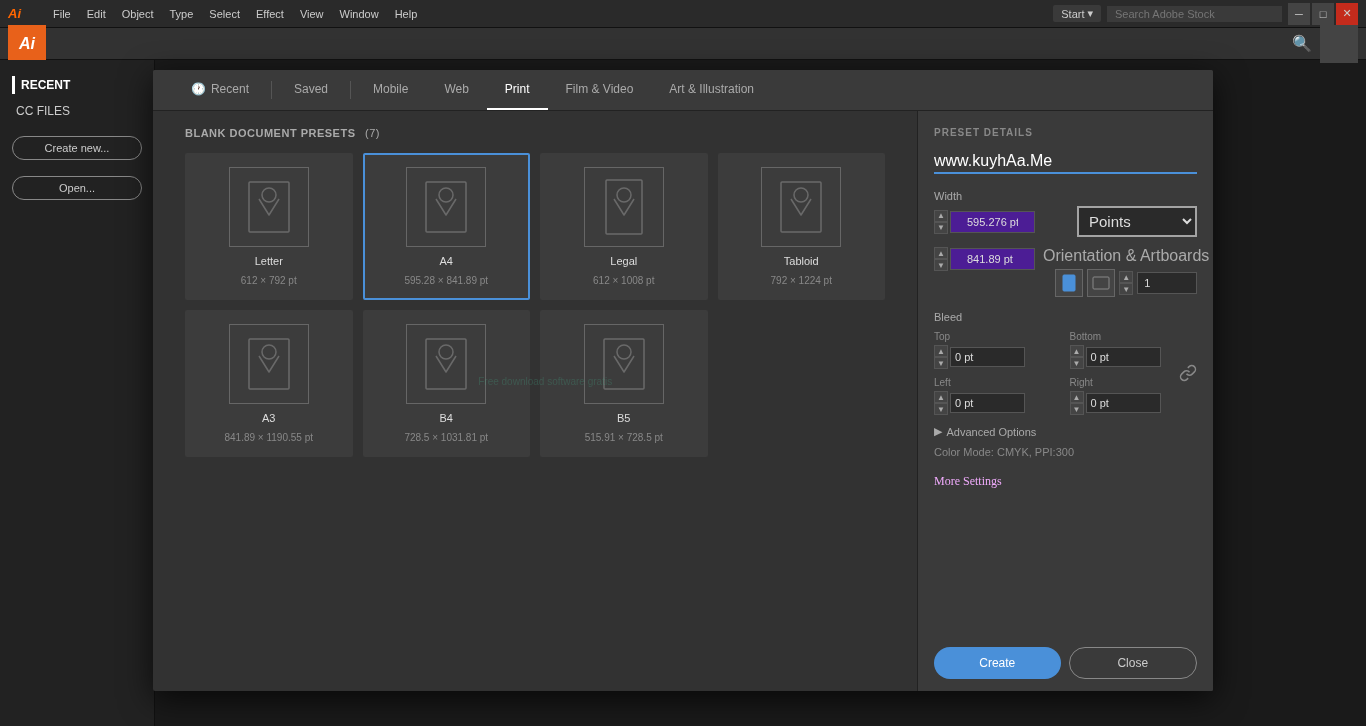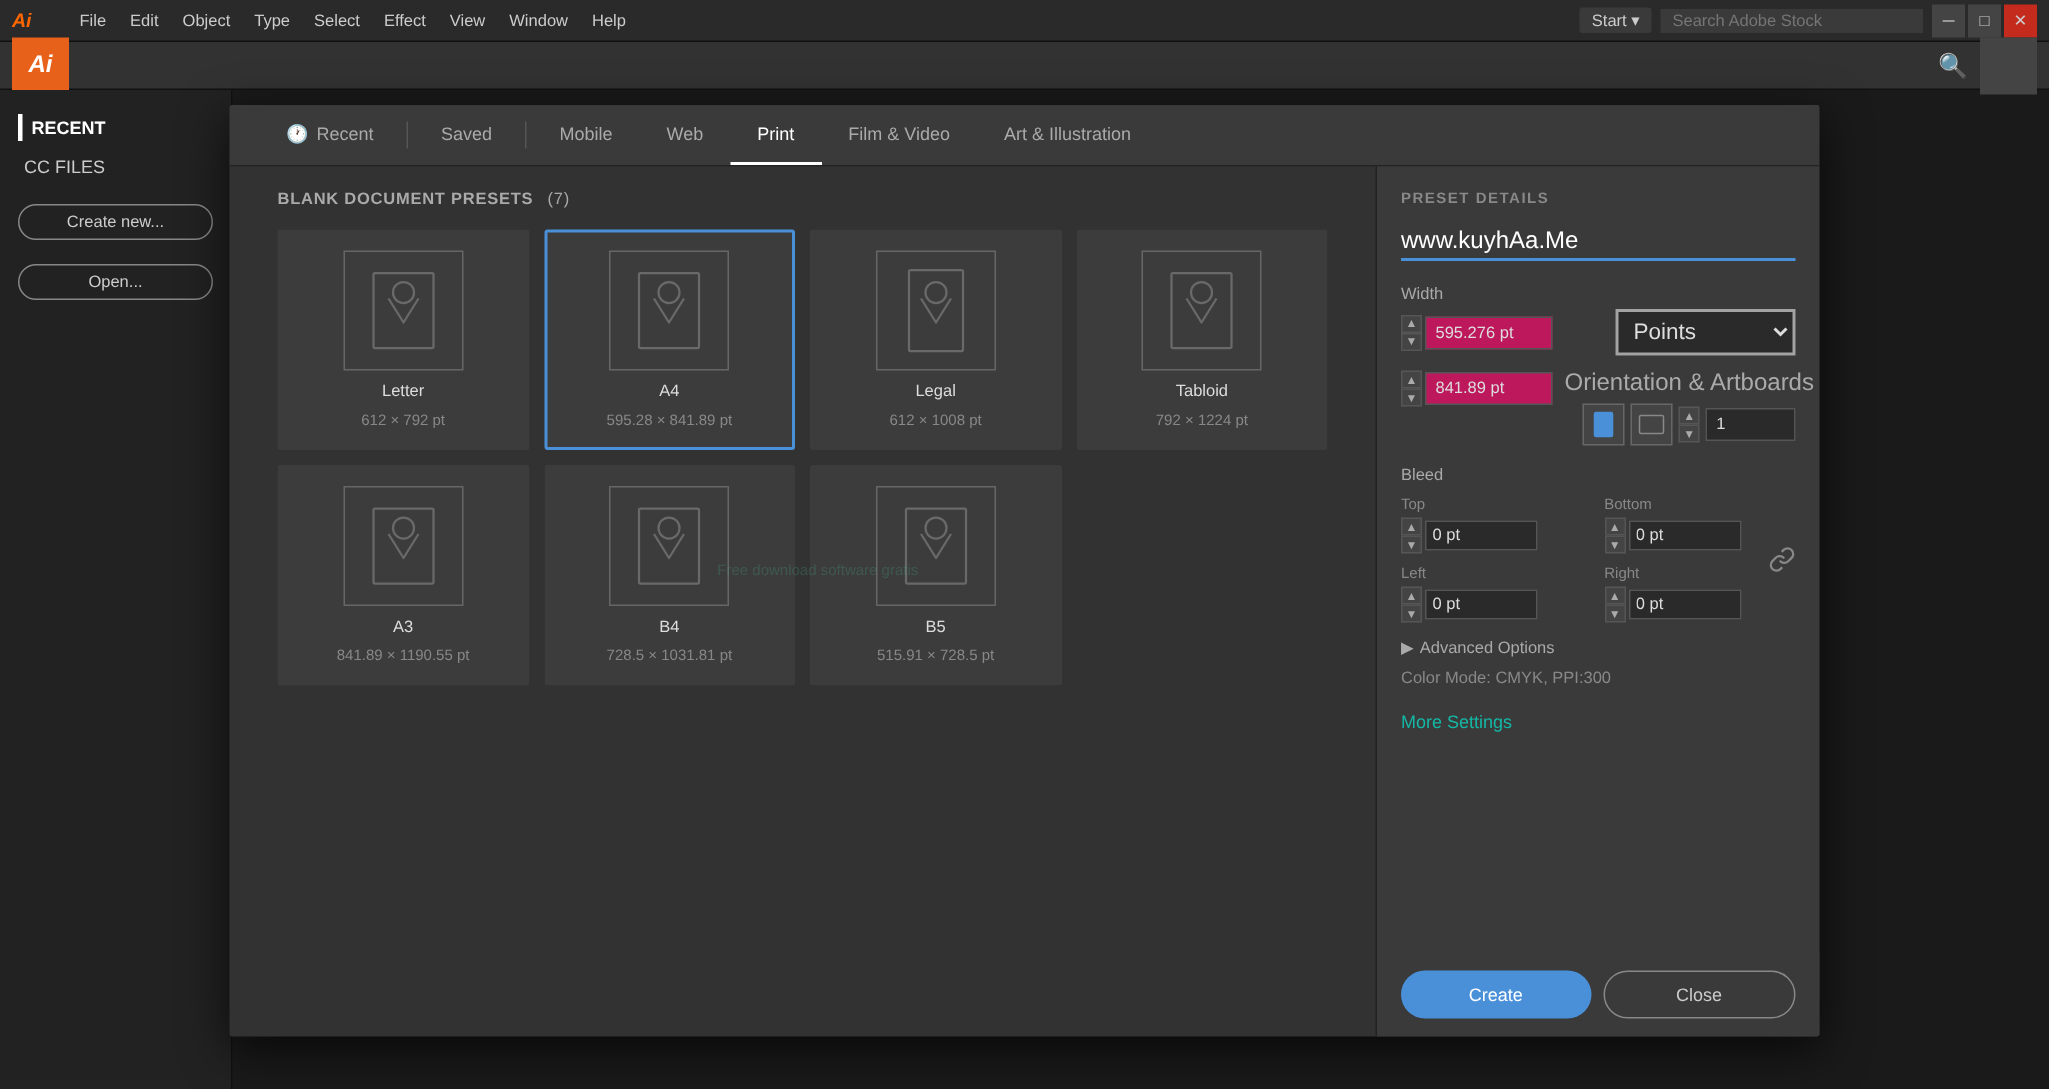--- a/index.html
+++ b/index.html
@@ -313,25 +313,25 @@
       outline: none;
       padding: 2px 0;
       margin-bottom: 16px;
     }
     .field-label {
       color: #aaa;
       font-size: 11px;
       min-width: 55px;
     }
     .field-input {
-      background: #be185d;
+      background: #4c1d95;
       border: 1px solid #555;
       color: #ddd;
       font-size: 11px;
-      padding: 4px 6px;
+      padding: 4px 16px;
       width: 90px;
       outline: none;
     }
     .unit-select {
       background: #2a2a2a;
       border: 2px solid #a3a3a3;
       color: #ddd;
       font-size: 15px;
       padding: 4px 6px;
       flex: 1;
@@ -426,23 +426,24 @@
       align-items: center;
       gap: 4px;
       margin: 8px 0;
     }
     .color-mode-text {
       color: #888;
       font-size: 11px;
       margin-bottom: 16px;
     }
     .more-settings-link {
-      color: #14b8a6;
+      color: #f0abfc;
       font-size: 12px;
       cursor: pointer;
+      font-family: Liberation Serif, serif;
     }
     .btn-create {
       background: #4a90d9;
       border: none;
       color: #fff;
       font-size: 12px;
       padding: 8px 20px;
       border-radius: 16px;
       cursor: pointer;
       flex: 1;

